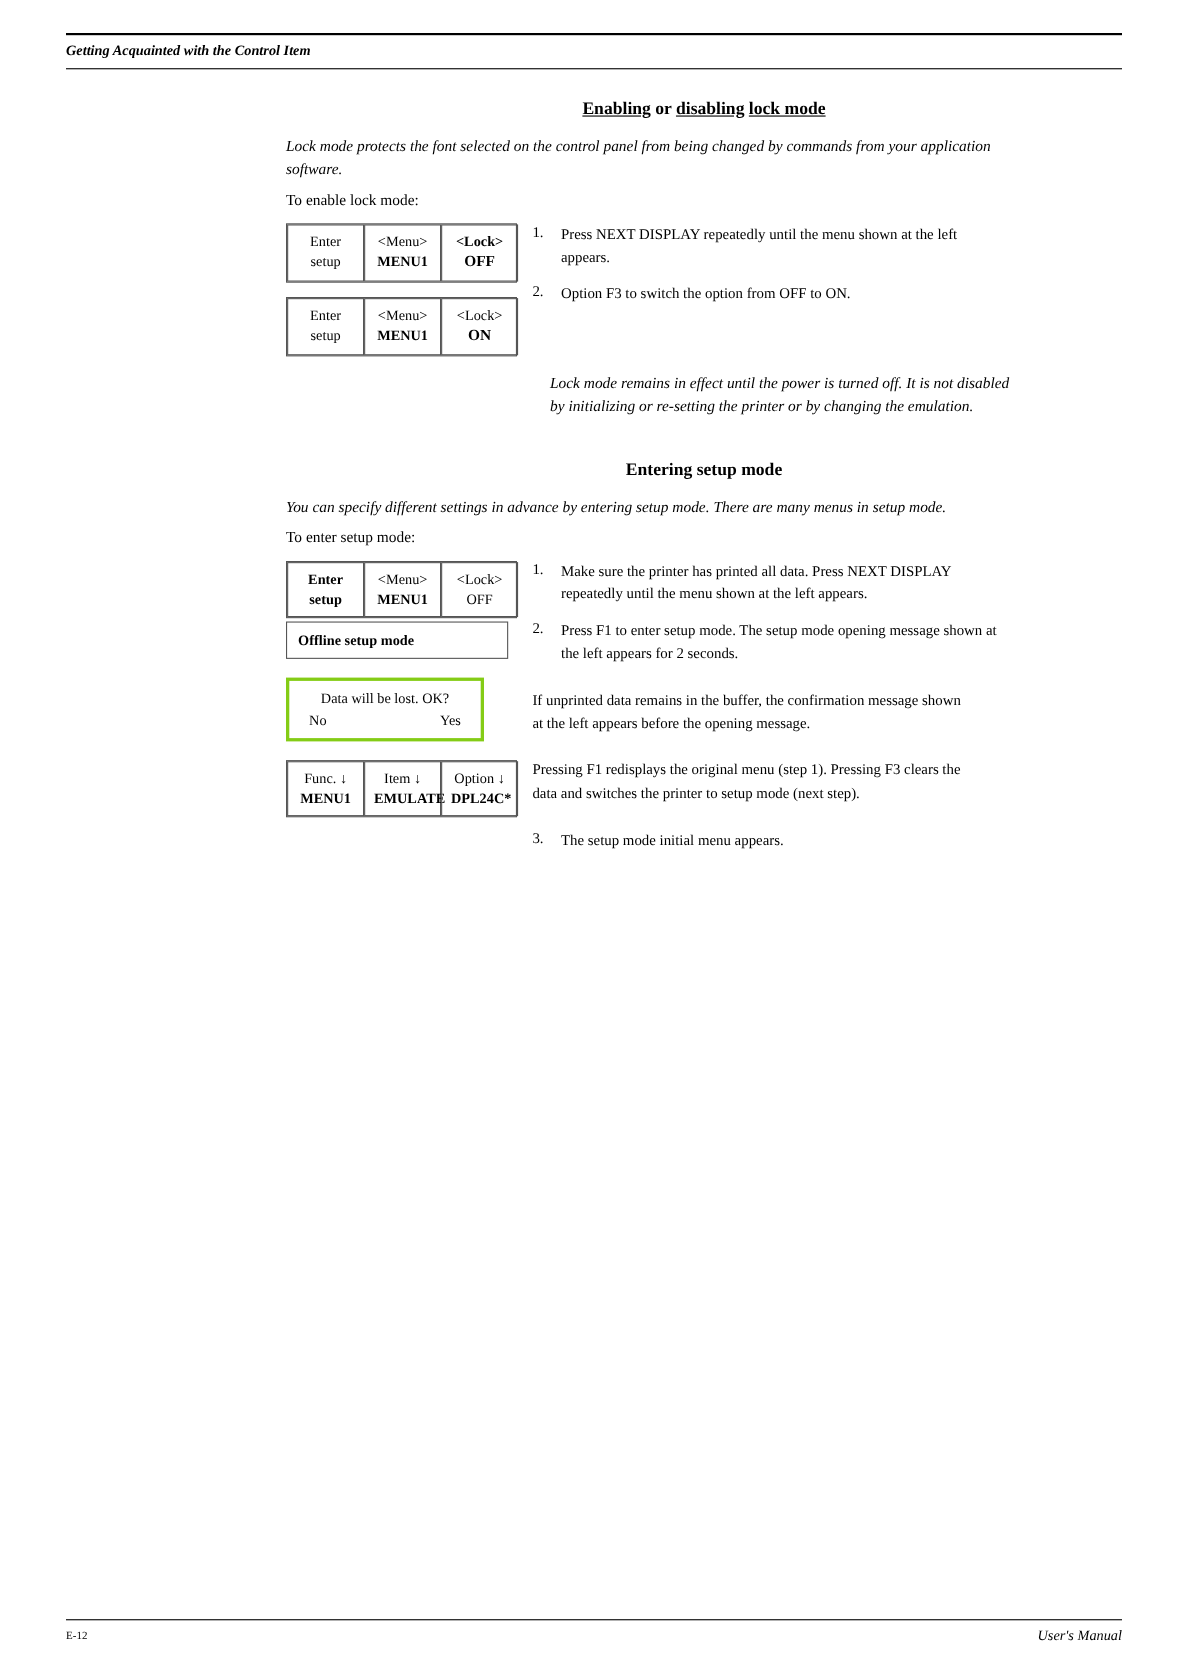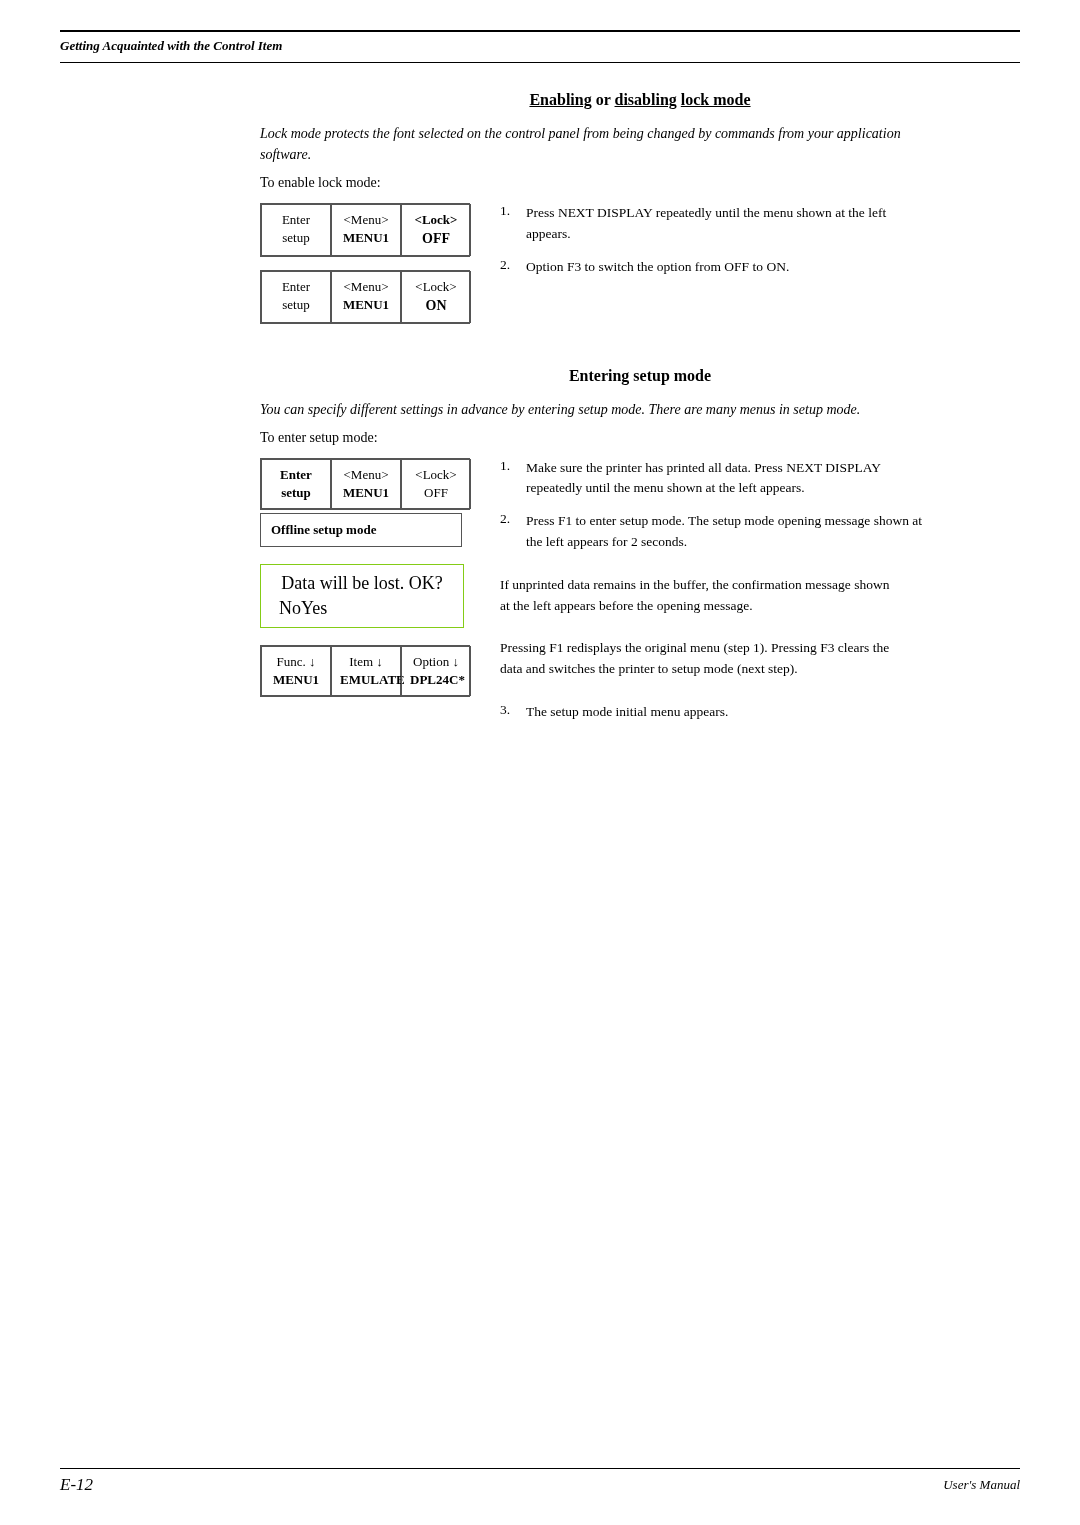--- a/index.html
+++ b/index.html
@@ -71,21 +71,21 @@
     .to-label {
       font-size: 14px;
       margin-bottom: 12px;
     }
 
     
     .diagram-steps-row {
       display: flex;
       flex-direction: row;
       align-items: flex-start;
-      gap: 30px;
+      gap: 14px;
       margin-bottom: 16px;
     }
 
     .diagrams-col {
       display: flex;
       flex-direction: column;
       gap: 0px;
       min-width: 210px;
     }
 
@@ -126,35 +126,35 @@
       border: 1px solid #555;
       width: 202px;
       padding: 8px 10px;
       text-align: left;
       font-size: 13px;
       font-weight: bold;
       margin-bottom: -1px;
     }
 
     .data-lost-box {
-      border: 1px solid #84cc16;
-      width: 204px;
+      border: 3px solid #84cc16;
+      width: 180px;
       padding: 8px 10px;
-      font-size: 18px;
+      font-size: 13px;
       margin-bottom: -1px;
     }
 
     .data-lost-title {
       text-align: center;
       margin-bottom: 4px;
     }
 
     .data-lost-options {
       display: flex;
-      justify-content: flex-start;
+      justify-content: space-between;
       padding: 0 8px;
       font-family: Liberation Serif, serif;
     }
 
     .step-text {
       font-size: 13.5px;
       line-height: 1.55;
     }
 
     .step-row {
@@ -180,22 +180,21 @@
       left: 60px;
       right: 60px;
       display: flex;
       justify-content: space-between;
       align-items: center;
       border-top: 1.5px solid #000;
       padding-top: 6px;
     }
 
     .footer-left {
-      font-size: 17px;
-      font-style: italic;
+      font-size: 10px;
     }
 
     .footer-right {
       font-size: 13px;
       font-style: italic;
     }
 
     
     .vsep {
       height: 20px;
@@ -249,20 +248,23 @@
             <span class="step-num">1.</span>
             <span class="step-text">Press NEXT DISPLAY repeatedly until the menu shown at the left appears.</span>
           </div>
           <div class="step-row">
             <span class="step-num">2.</span>
             <span class="step-text">Option F3 to switch the option from OFF to ON.</span>
           </div>
         </div>
       </div>
 
+      <div style="padding-left: 0; max-width: 430px; margin-left: 240px; margin-top: 10px;">
+        <p class="body-text">Lock mode remains in effect until the power is turned off. It is not disabled by initializing or re-setting the printer or by changing the emulation.</p>
+      </div>
     </div>
 
     <div class="section-gap">
       <div class="section-title">Entering setup mode</div>
 
       <p class="body-text">You can specify different settings in advance by entering setup mode. There are many menus in setup mode.</p>
 
       <p class="to-label">To enter setup mode:</p>
 
       <div class="diagram-steps-row">

